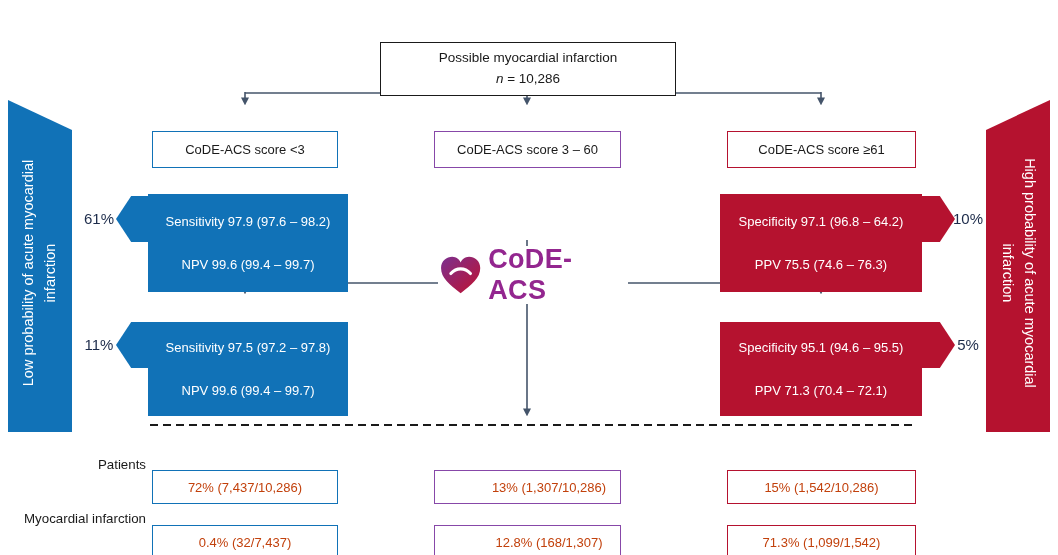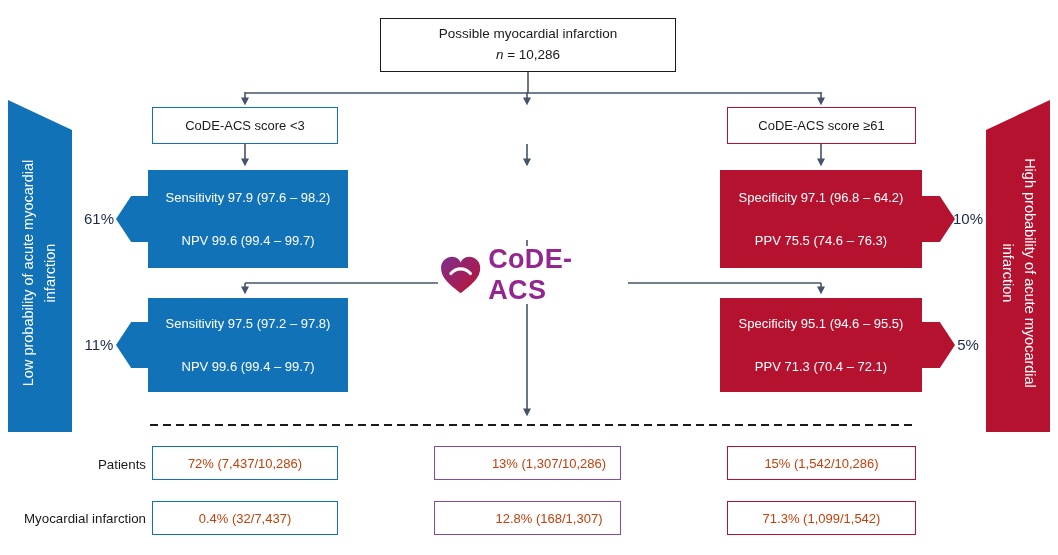--- a/index.html
+++ b/index.html
@@ -9,20 +9,21 @@
   }
   svg.overlay { position:absolute; left:0; top:0; z-index:1; }
   .conn { stroke:var(--line,#44546a); stroke-width:1.6; fill:none; }
   .dash { stroke:#1a1a1a; stroke-width:2; stroke-dasharray:8 5; fill:none; }
   #arrowhead path { fill:var(--line,#44546a); }
 
   .box {
     position:absolute; background:#fff; box-sizing:border-box; z-index:2;
     display:flex; flex-direction:column; align-items:center; justify-content:center;
     text-align:center;
+    margin-top:24px;
   }
   .topbox { left:380px; top:18px; width:296px; height:54px;
     border:1.6px solid #1a1a1a; font-size:13.5px; line-height:1.55; color:#1a1a1a; }
   .score { top:107px; height:37px; font-size:13px; color:#1a1a1a; border:1.6px solid #000; }
   .score.blue   { left:152px; width:186px; border-color:var(--blue,#1172B7); }
   .score.purple { left:434px; width:187px; border-color:var(--purple,#8748A8); }
   .score.red    { left:727px; width:189px; border-color:var(--red,#B5122F); }
 
   .fillbox { color:#fff; font-size:13px; line-height:1.5; gap:23px; }
   .fillbox.blue { background:var(--blue,#1172B7); }
@@ -106,20 +107,23 @@
   <div class="banner left">
     <div class="vtext">Low probability of acute myocardial infarction</div>
   </div>
   <div class="banner right">
     <div class="vtext">High probability of acute myocardial infarction</div>
   </div>
 
   <div class="box score blue">
     <span>CoDE-ACS score &lt;3</span>
   </div>
+  <div class="box score purple">
+    <span>CoDE-ACS score 3 – 60</span>
+  </div>
   <div class="box score red">
     <span>CoDE-ACS score ≥61</span>
   </div>
 
   <div class="box fillbox blue row1 leftcol">
     <div>Sensitivity 97.9 (97.6 – 98.2)</div>
     <div>NPV 99.6 (99.4 – 99.7)</div>
   </div>
   <div class="box fillbox red row1 rightcol">
     <div>Specificity 97.1 (96.8 – 64.2)</div>

